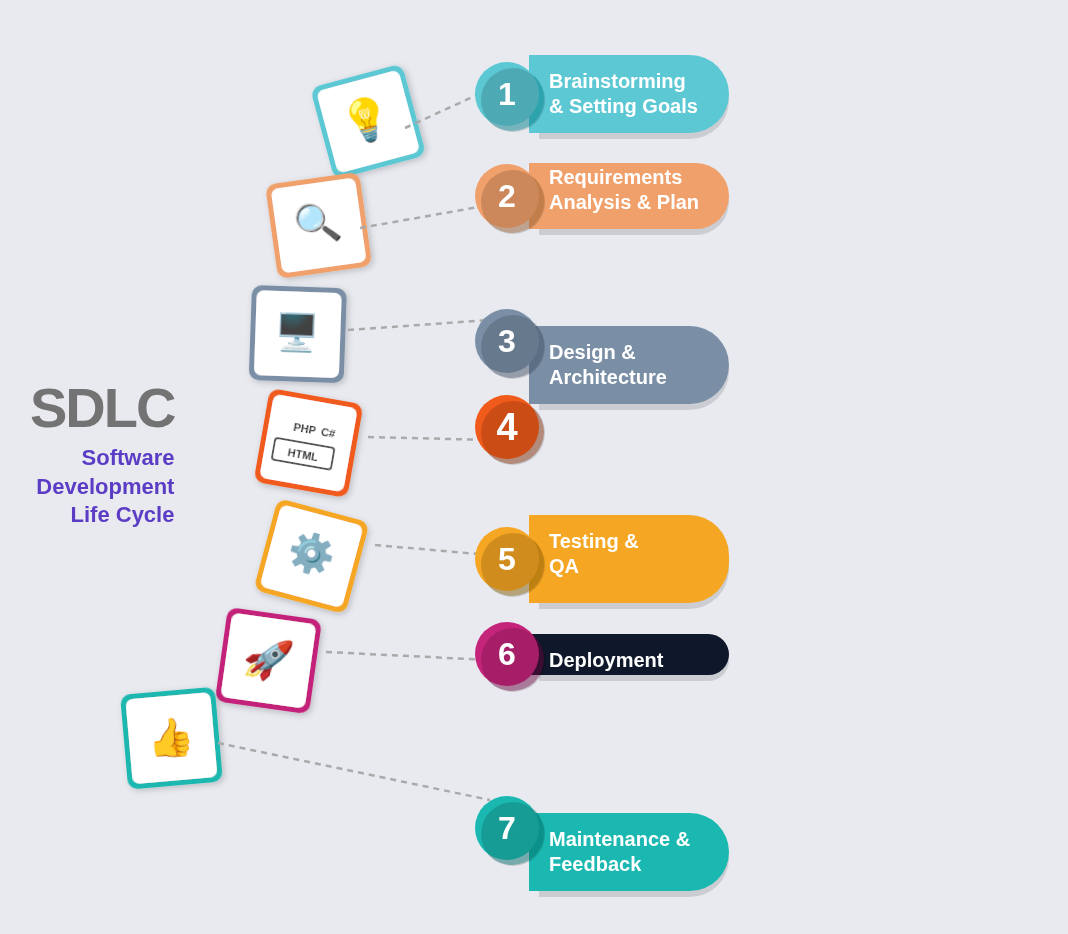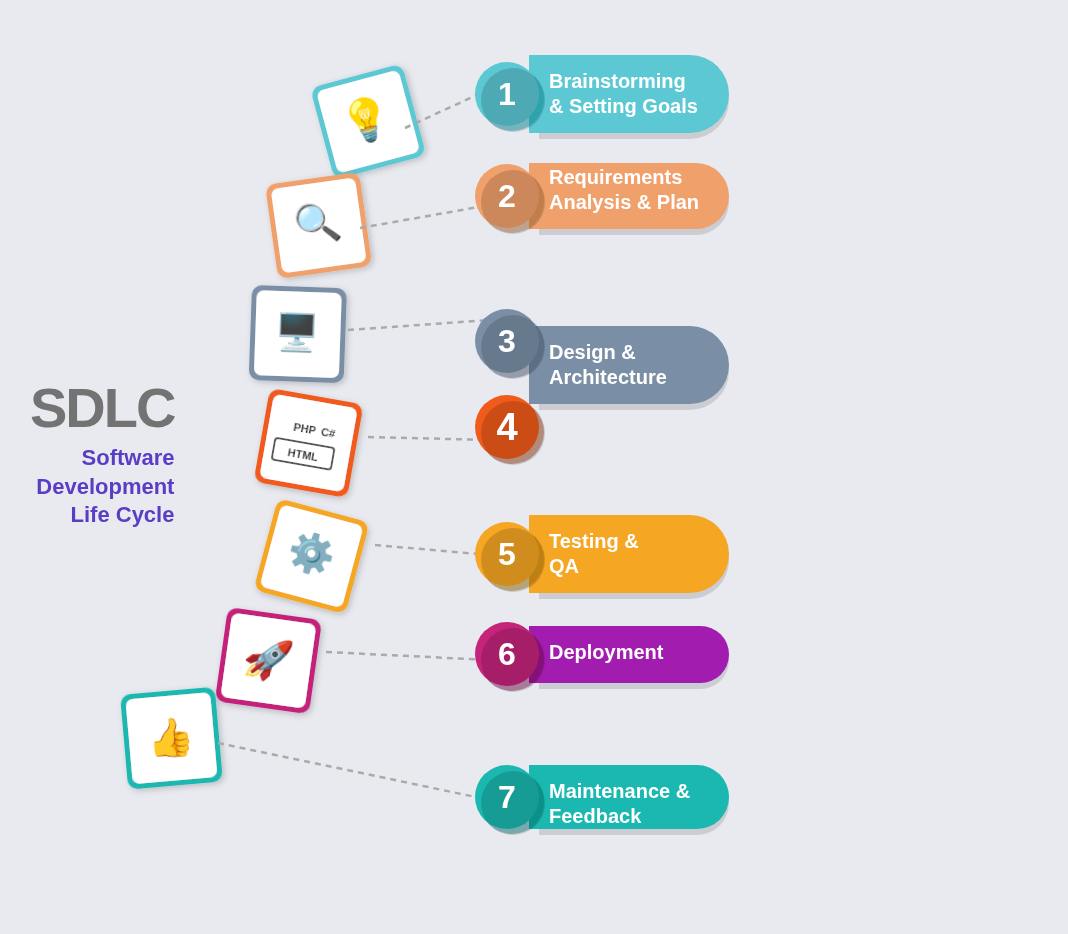--- a/index.html
+++ b/index.html
@@ -249,36 +249,36 @@
   <div class="step-label step4" style="left:475px; top:395px;">
     <div class="step-number-circle" style="background:#f05a1a; box-shadow: 5px 5px 0 rgba(180,60,0,0.4); font-size:38px;">
       <strong>4</strong>
     </div>
   </div>
 
   <div class="step-label step5" style="left:475px; top:515px;">
     <div class="step-number-circle" style="background:#f5a623; box-shadow: 5px 5px 0 rgba(190,130,0,0.4);">
       <strong>5</strong>
     </div>
-    <div class="step-text-pill" style="background:#f5a623; padding:14px 30px 14px 20px;">
+    <div class="step-text-pill" style="background:#f5a623; padding:14px 30px 24px 20px;">
       <strong>Testing &amp;<br>QA</strong>
     </div>
   </div>
 
   <div class="step-label step6" style="left:475px; top:622px;">
     <div class="step-number-circle" style="background:#c4247a; box-shadow: 5px 5px 0 rgba(150,10,90,0.4);">
       <strong>6</strong>
     </div>
-    <div class="step-text-pill" style="background:#a21caf; padding:14px 30px 18px 20px;">
+    <div class="step-text-pill" style="background:#0f172a; padding:14px 30px 2px 20px;">
       <strong>Deployment</strong>
     </div>
   </div>
 
   <div class="step-label step7" style="left:475px; top:765px;">
     <div class="step-number-circle" style="background:#1ab8b0; box-shadow: 5px 5px 0 rgba(0,150,145,0.4);">
       <strong>7</strong>
     </div>
-    <div class="step-text-pill" style="background:#1ab8b0; padding:14px 30px 0 20px;">
+    <div class="step-text-pill" style="background:#1ab8b0; padding:14px 30px 14px 20px;margin-top:48px;">
       <strong>Maintenance &amp;<br>Feedback</strong>
     </div>
   </div>
 
 </div>
 
 </body></html>

